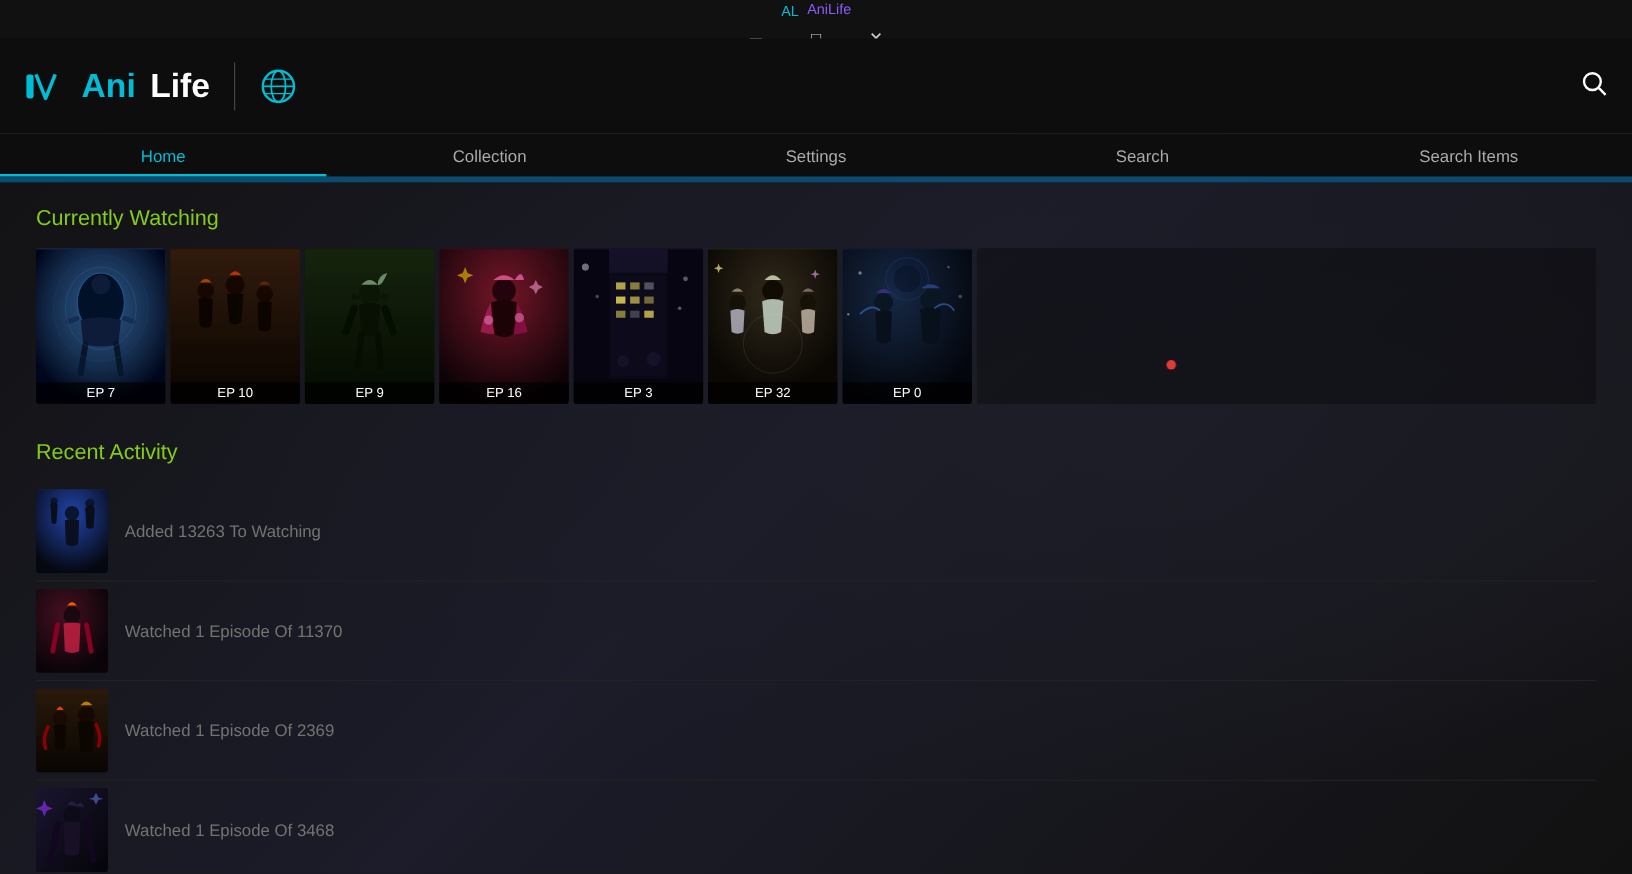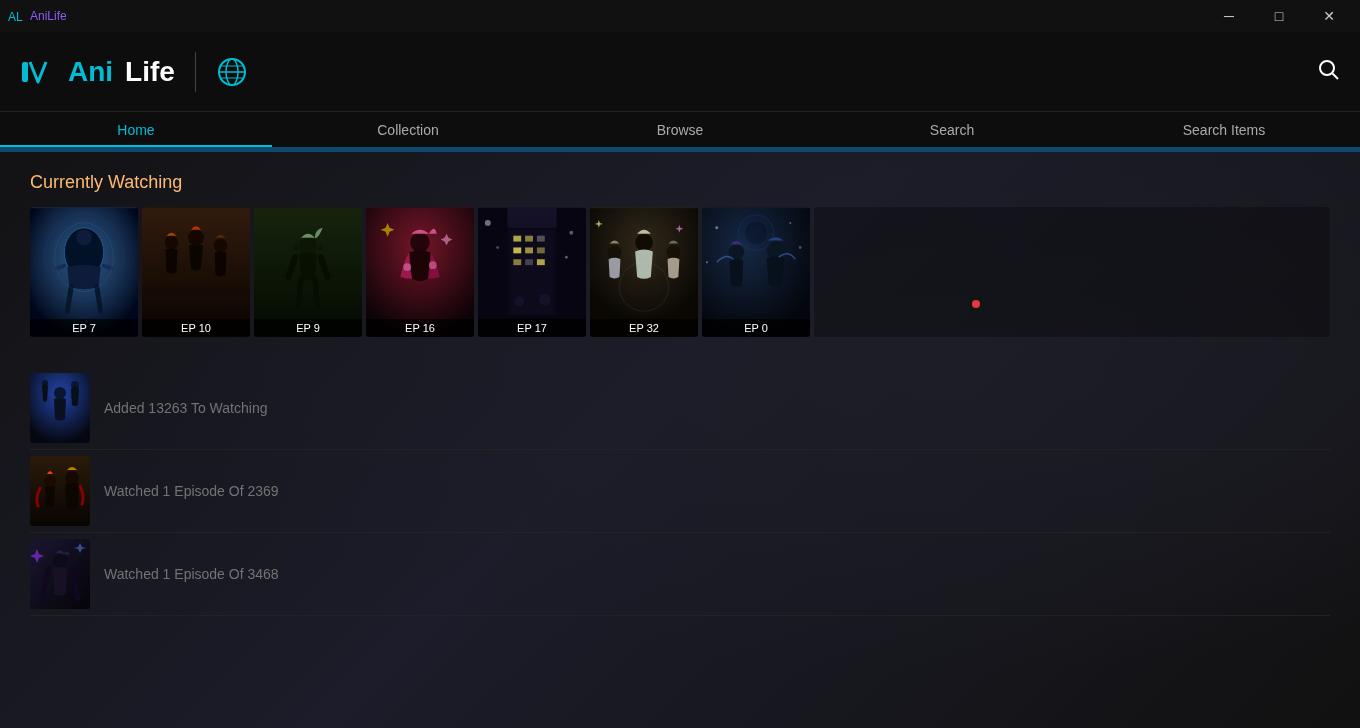--- a/index.html
+++ b/index.html
@@ -28,20 +28,21 @@
     
     .title-bar {
       position: relative;
       z-index: 10;
       height: 32px;
       background: #111;
       display: flex;
       align-items: center;
       justify-content: space-between;
       padding: 0 8px;
+      flex-direction: column;
     }
     .title-bar-left {
       display: flex;
       align-items: center;
       gap: 6px;
     }
     .title-bar-icon {
       width: 16px;
       height: 16px;
     }
@@ -136,21 +137,21 @@
       z-index: 5;
       padding: 20px 30px;
       height: calc(728px - 32px - 80px - 40px);
       overflow-y: auto;
     }
 
     
     .section-title {
       font-size: 18px;
       font-weight: 400;
-      color: #fdba74;
+      color: #84cc16;
       margin-bottom: 14px;
     }
 
     
     .watching-grid {
       display: flex;
       gap: 4px;
       margin-bottom: 30px;
     }
     .anime-card {
@@ -293,21 +294,21 @@
 </div>
 
 <nav class="nav">
   <button class="nav-item active">
     <span>Home</span>
   </button>
   <button class="nav-item">
     <span>Collection</span>
   </button>
   <button class="nav-item">
-    <span>Browse</span>
+    <span>Settings</span>
   </button>
   <button class="nav-item">
     <span>Search</span>
   </button>
   <button class="nav-item">
     <span>Search Items</span>
   </button>
 </nav>
 
 <div class="main">
@@ -443,21 +444,21 @@
         <circle cx="68" cy="93" r="6" fill="#1a1530"></circle>
 
         <rect x="0" y="0" width="30" height="110" fill="#080614"></rect>
         <rect x="80" y="0" width="30" height="110" fill="#080614"></rect>
         <circle cx="10" cy="15" r="3" fill="#ffffff" opacity="0.5"></circle>
         <circle cx="95" cy="25" r="2" fill="#ffffff" opacity="0.4"></circle>
         <circle cx="20" cy="40" r="1.5" fill="#ffffff" opacity="0.3"></circle>
         <circle cx="90" cy="50" r="1.5" fill="#ffffff" opacity="0.4"></circle>
       </svg>
       <div class="anime-card-overlay"></div>
-      <div class="anime-card-ep">EP 17</div>
+      <div class="anime-card-ep">EP 3</div>
     </div>
 
     <div class="anime-card card-6">
       <svg class="card-svg" viewBox="0 0 110 130" xmlns="http://www.w3.org/2000/svg">
         <defs>
           <radialGradient id="g6" cx="50%" cy="30%" r="60%">
             <stop offset="0%" stop-color="#3a3020"></stop>
             <stop offset="100%" stop-color="#0d0a05"></stop>
           </radialGradient>
         </defs>
@@ -514,20 +515,21 @@
         <path d="M15 55 Q25 45 32 52" fill="none" stroke="#4477cc" stroke-width="1.5" opacity="0.7"></path>
         <path d="M78 50 Q88 42 95 52" fill="none" stroke="#4477cc" stroke-width="1.5" opacity="0.7"></path>
       </svg>
       <div class="anime-card-overlay"></div>
       <div class="anime-card-ep">EP 0</div>
     </div>
 
     <div class="anime-card-empty"></div>
   </div>
 
+  <h2 class="section-title">Recent Activity</h2>
 
   <div class="activity-list">
 
     <div class="activity-item">
       <div class="activity-thumb thumb-1">
         <svg width="60" height="70" viewBox="0 0 60 70">
           <defs>
             <radialGradient id="ag1" cx="50%" cy="30%" r="70%">
               <stop offset="0%" stop-color="#2244aa"></stop>
               <stop offset="100%" stop-color="#050810"></stop>
@@ -538,20 +540,39 @@
           <path d="M24 26 Q30 24 36 26 L35 46 Q30 49 25 46 Z" fill="#0a1020"></path>
           <circle cx="15" cy="10" r="3" fill="#0a1530"></circle>
           <circle cx="45" cy="12" r="4" fill="#0a1530"></circle>
           <path d="M12 13 Q15 8 18 13 L17 28 Q15 30 13 28 Z" fill="#080e1a"></path>
           <path d="M41 16 Q45 10 49 16 L48 32 Q45 34 42 32 Z" fill="#080e1a"></path>
         </svg>
       </div>
       <span class="activity-text">Added 13263 To Watching</span>
     </div>
 
+    <div class="activity-item">
+      <div class="activity-thumb thumb-2">
+        <svg width="60" height="70" viewBox="0 0 60 70">
+          <defs>
+            <radialGradient id="ag2" cx="40%" cy="30%" r="70%">
+              <stop offset="0%" stop-color="#441020"></stop>
+              <stop offset="100%" stop-color="#0a0408"></stop>
+            </radialGradient>
+          </defs>
+          <rect width="60" height="70" fill="url(#ag2)"></rect>
+          <circle cx="30" cy="22" r="7" fill="#1a0810"></circle>
+          <path d="M23 29 Q30 27 37 29 L36 52 Q30 55 24 52 Z" fill="#cc2244" opacity="0.8"></path>
+          <path d="M26 14 Q30 8 34 14" fill="#ff6600" opacity="0.9"></path>
+          <path d="M18 30 L14 52" stroke="#880022" stroke-width="4" stroke-linecap="round"></path>
+          <path d="M42 30 L46 52" stroke="#880022" stroke-width="4" stroke-linecap="round"></path>
+        </svg>
+      </div>
+      <span class="activity-text">Watched 1 Episode Of 11370</span>
+    </div>
 
     <div class="activity-item">
       <div class="activity-thumb thumb-3">
         <svg width="60" height="70" viewBox="0 0 60 70">
           <defs>
             <linearGradient id="ag3" x1="0" y1="0" x2="0" y2="1">
               <stop offset="0%" stop-color="#2a1a0a"></stop>
               <stop offset="100%" stop-color="#080502"></stop>
             </linearGradient>
           </defs>

